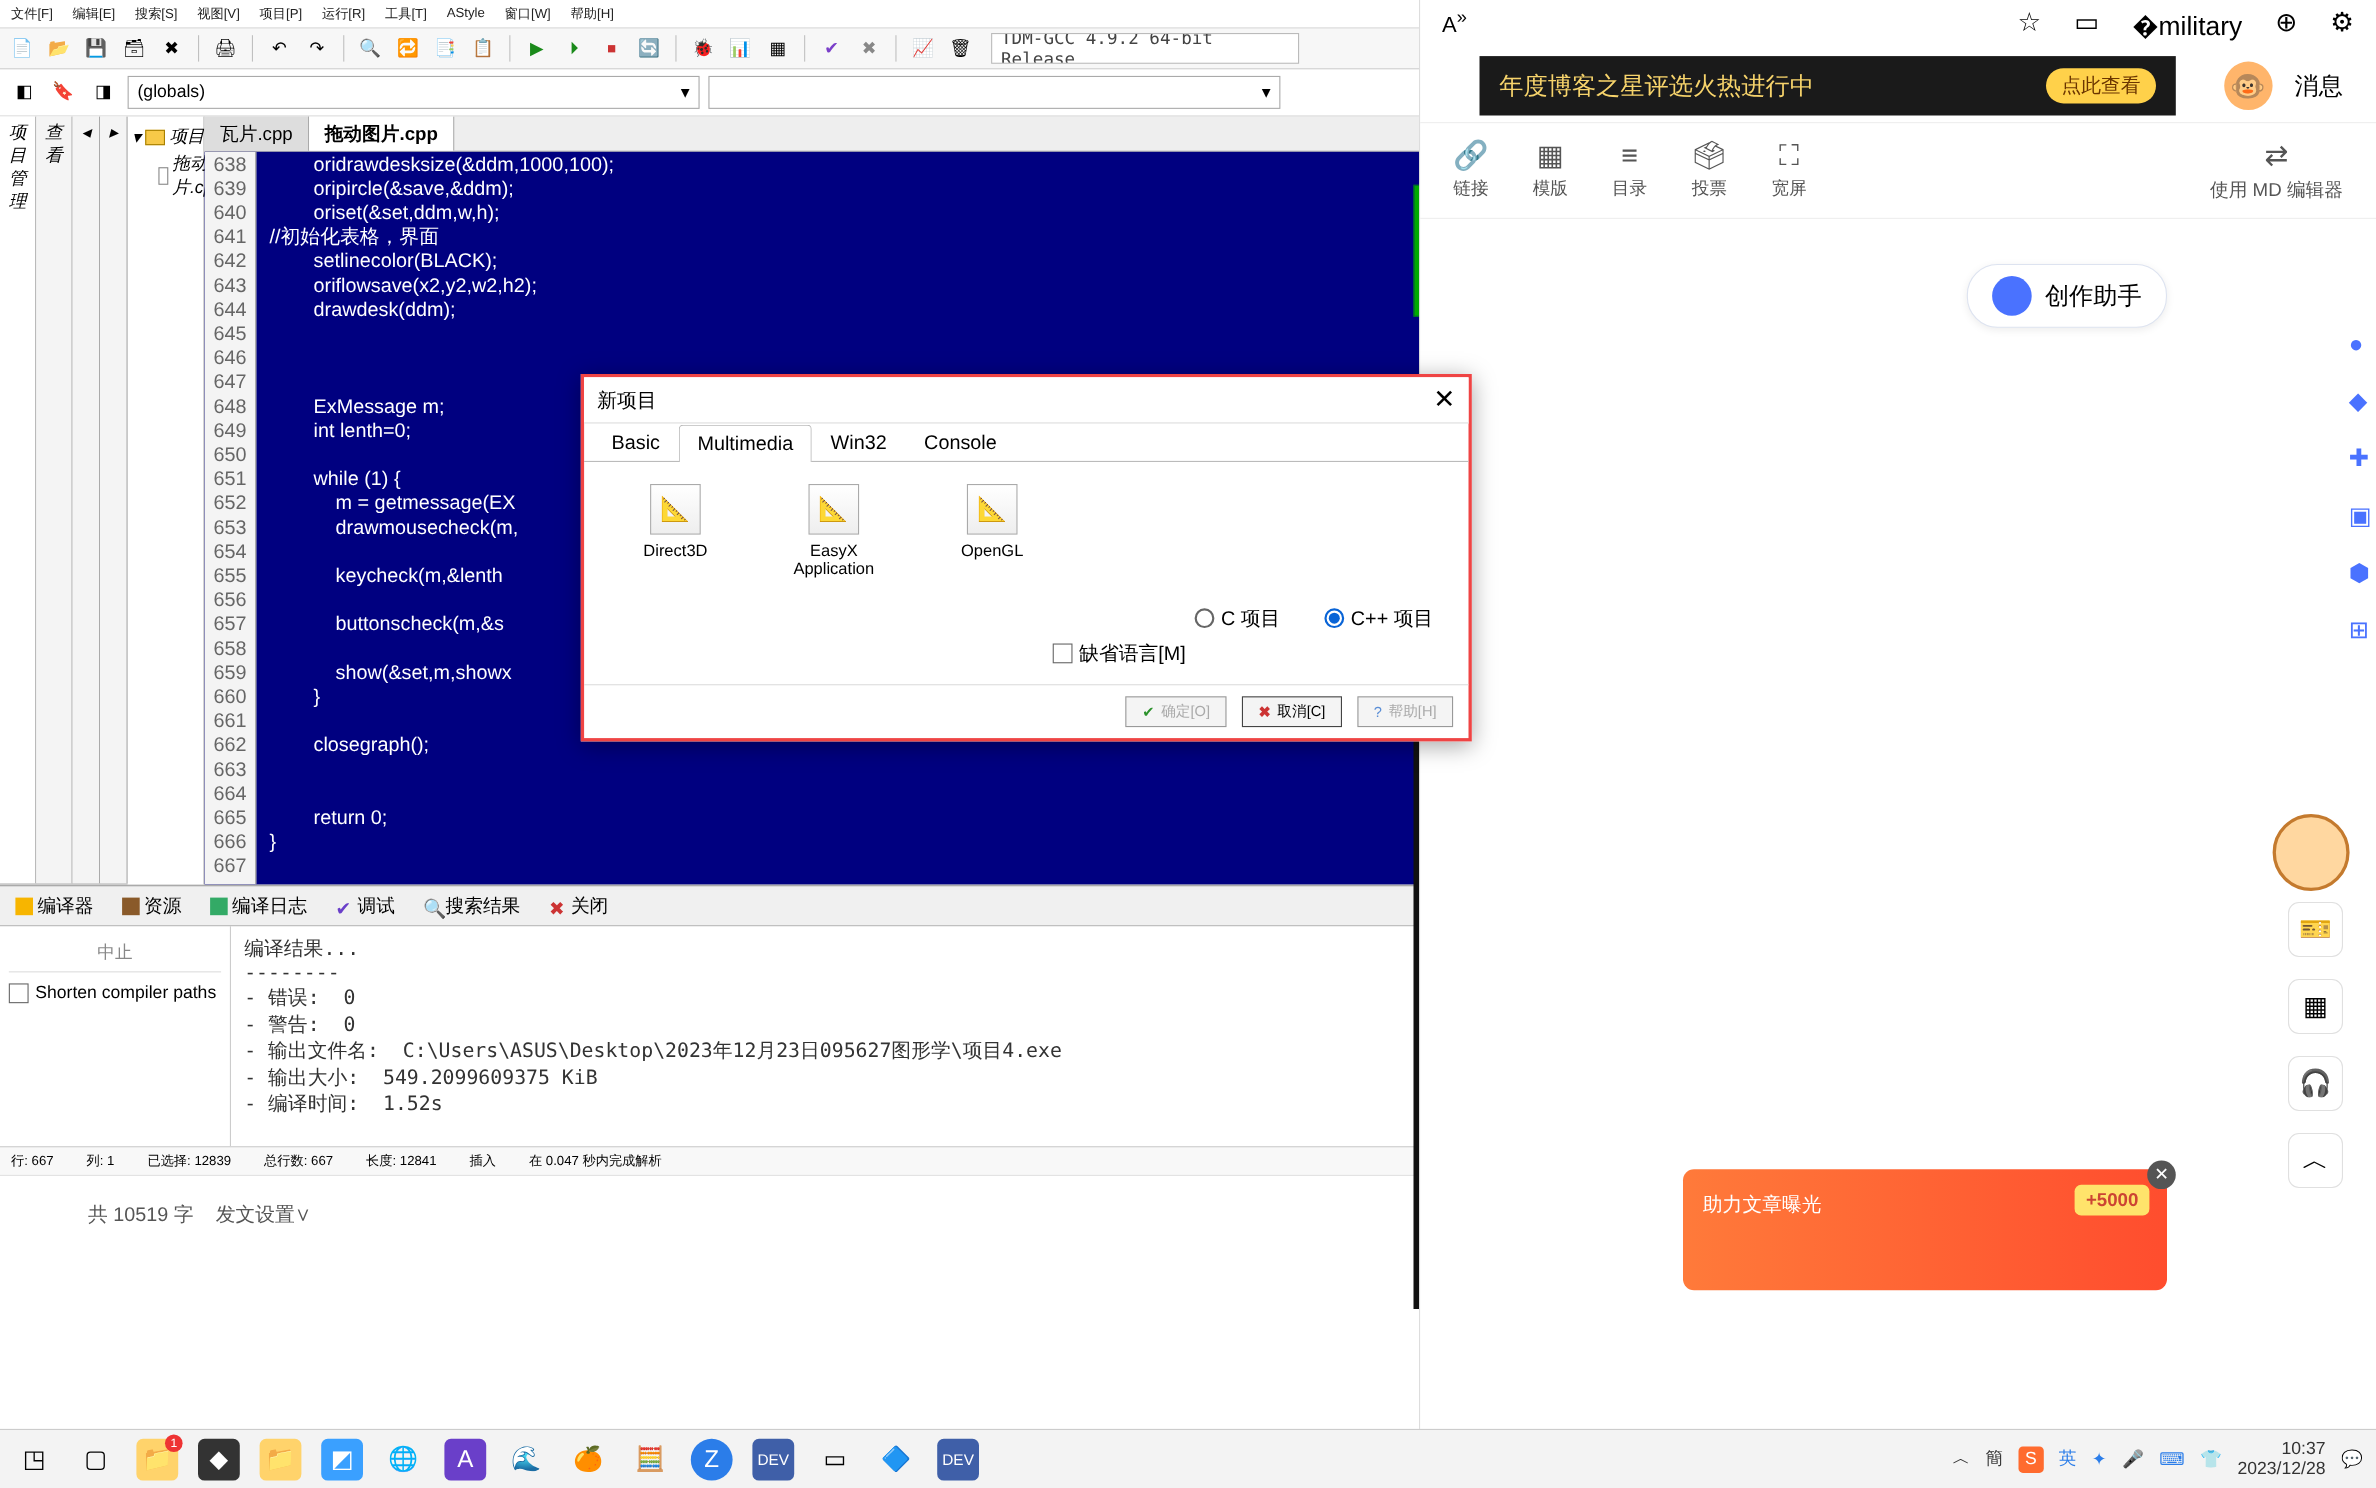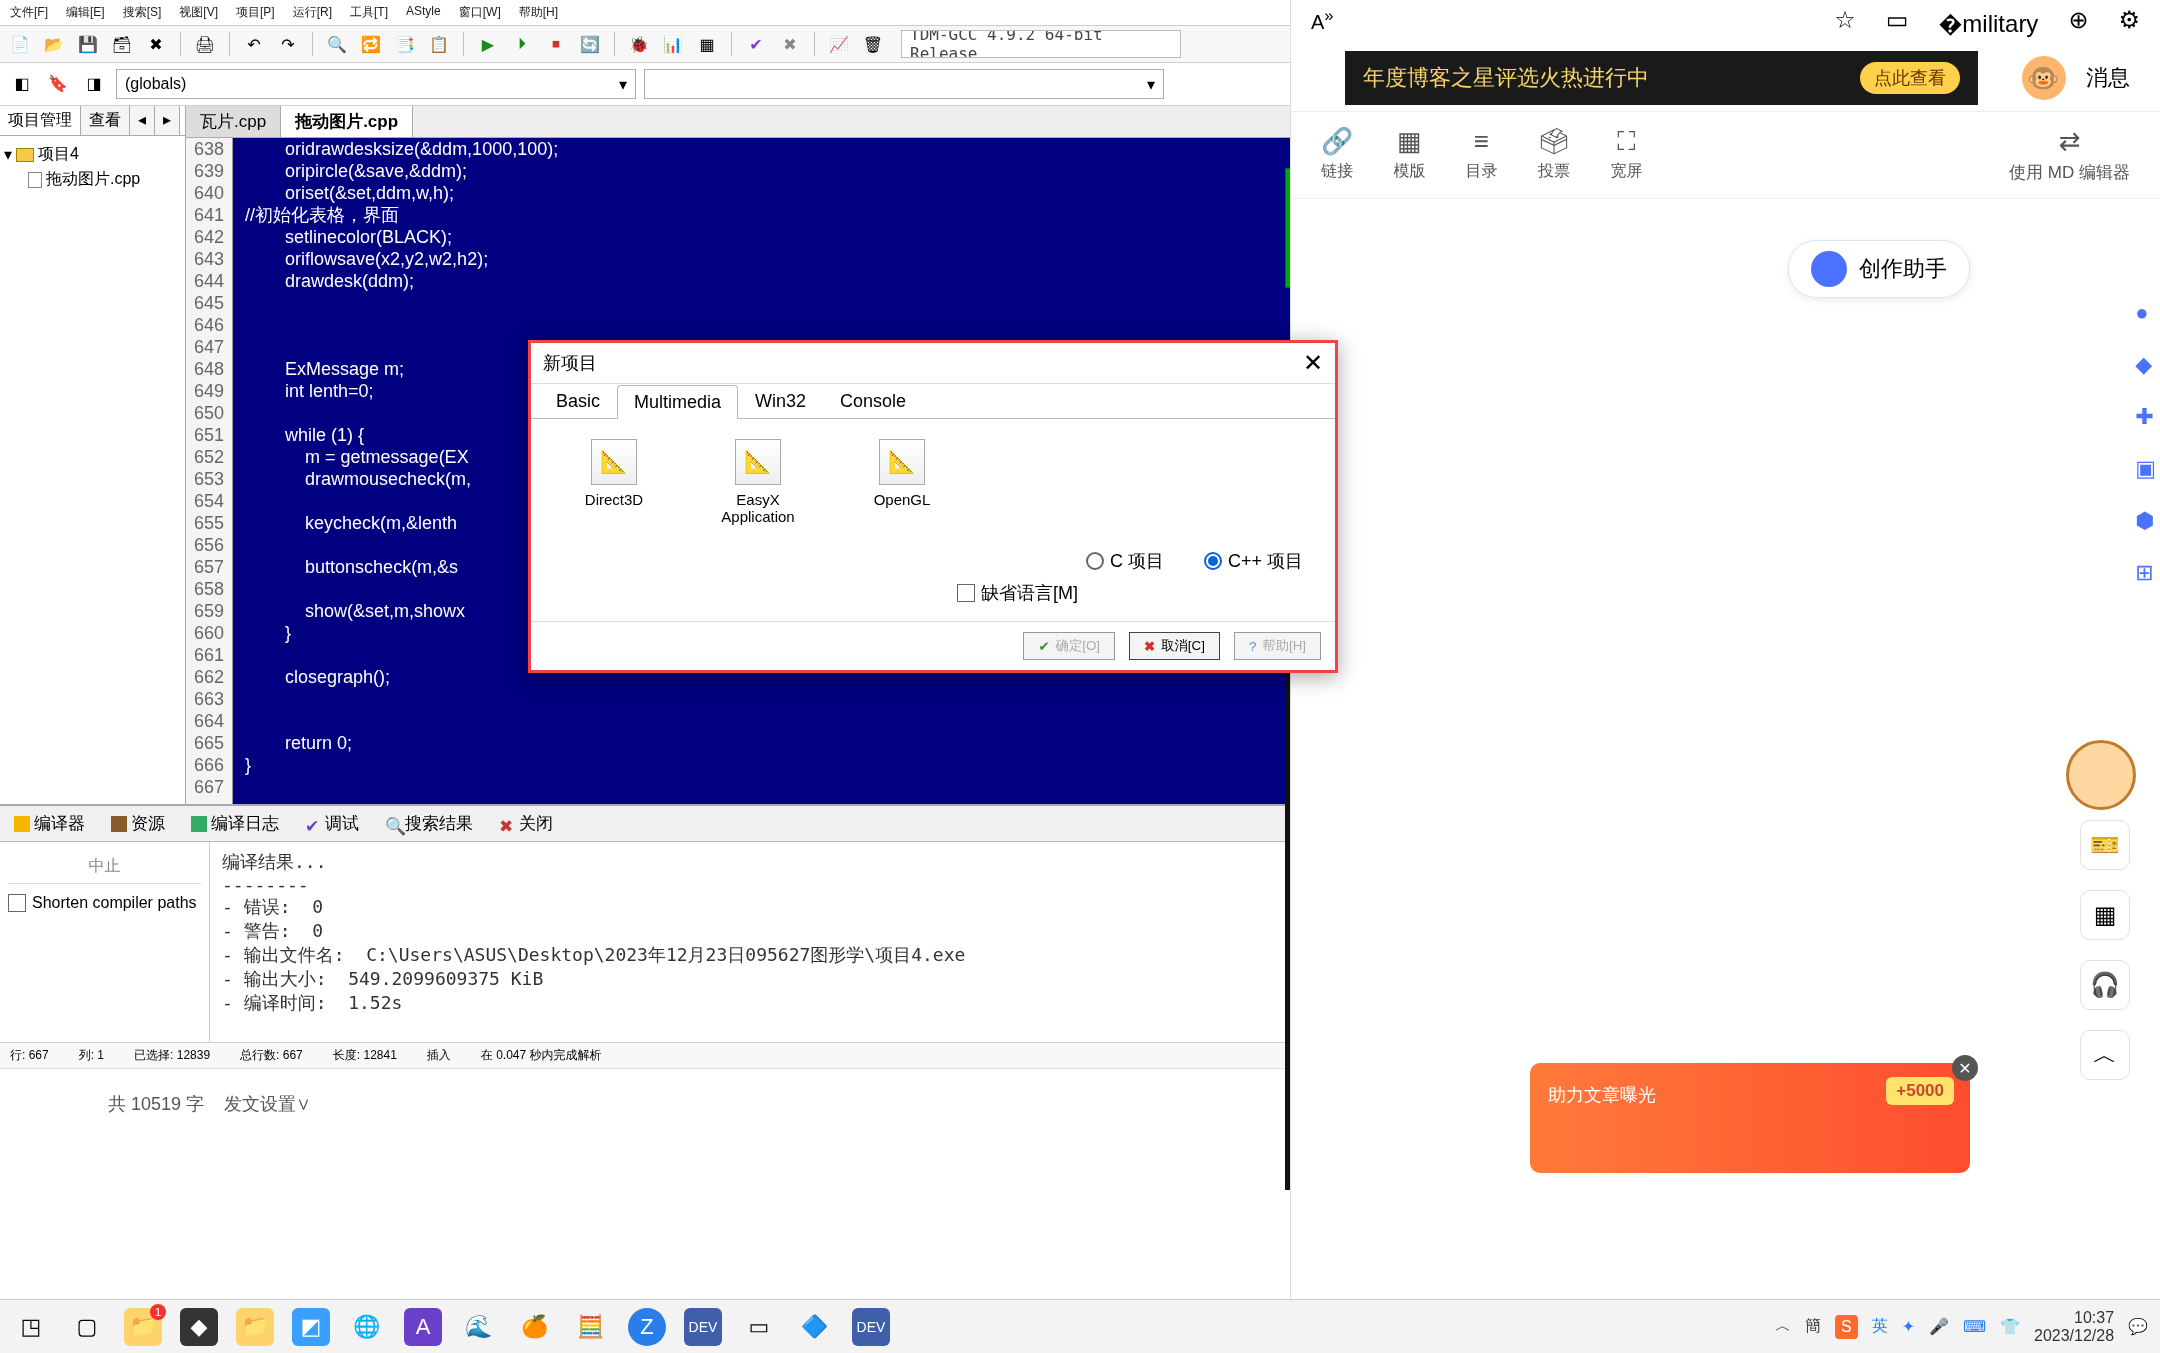--- a/index.html
+++ b/index.html
@@ -16,21 +16,21 @@
 .compiler-box { margin-left: 8px; padding: 2px 8px; border: 1px solid #bbb; background: #fff; font-family: monospace; font-size: 16px; color: #444; height: 28px; display: flex; align-items: center; width: 280px; overflow: hidden; }
 
 
 .toolbar2 { display: flex; gap: 8px; padding: 6px 8px; border-bottom: 1px solid #d0d0d0; }
 .dropdown { border: 1px solid #aaa; background: #fff; height: 30px; font-family: monospace; font-size: 16px; padding: 2px 8px; display: flex; align-items: center; justify-content: space-between; }
 .dropdown.small { width: 520px; }
 .dropdown.big { width: 520px; }
 
 
 .main { display: flex; height: 700px; border-bottom: 2px solid #aaa; }
-.leftpanel { width: 186px; border-right: 1px solid #aaa; display: flex; flex-direction: column; background: #fff; }
+.leftpanel { width: 186px; border-right: 1px solid #aaa; display: flex; flex-direction: row; background: #fff; font-style: italic; }
 .lp-tabs { display: flex; font-size: 16px; border-bottom: 1px solid #aaa; }
 .lp-tab { padding: 4px 8px; border-right: 1px solid #aaa; background: #f4f4f4; }
 .lp-tab.active { background: #fff; }
 .tree { padding: 6px 4px; font-size: 16px; }
 .tree-item { display: flex; align-items: center; gap: 4px; padding: 2px 0; }
 .tree-child { padding-left: 24px; }
 .folder-ico { width: 18px; height: 14px; background: #f7c948; border: 1px solid #a88000; display: inline-block; }
 .file-ico { width: 14px; height: 16px; background: #fff; border: 1px solid #888; display: inline-block; }
 
 
@@ -49,21 +49,21 @@
 .btab .ico { width: 16px; height: 16px; display: inline-block; }
 .log-area { display: flex; height: 200px; }
 .log-side { width: 210px; border-right: 1px solid #ccc; padding: 8px; font-size: 16px; }
 .log-side .stop-btn { display: block; text-align: center; padding: 6px 0; color: #888; border-bottom: 1px solid #ddd; margin-bottom: 10px; }
 .log-txt { flex: 1; padding: 8px 12px; font-family: monospace; font-size: 18px; color: #333; white-space: pre; }
 
 
 .statusbar { display: flex; gap: 30px; padding: 4px 10px; font-size: 12px; border-top: 1px solid #ccc; background: #f8f8f8; }
 
 
-.blog-bar { display: flex; align-items: center; justify-content: space-between; padding: 10px 24px 10px 108px; border-top: 1px solid #e0e0e0; background: #fff; }
+.blog-bar { display: flex; align-items: center; justify-content: space-between; padding: 10px 24px 10px 80px; border-top: 1px solid #e0e0e0; background: #fff; }
 .blog-bar-left { display: flex; gap: 20px; align-items: center; font-size: 18px; color: #555; }
 .blog-bar-right { display: flex; gap: 18px; }
 .pill-btn { padding: 10px 26px; border-radius: 26px; border: 1px solid #ccc; background: #fff; font-size: 20px; cursor: pointer; }
 .pill-btn.primary { background: #ff4d2e; color: #fff; border-color: #ff4d2e; }
 
 
 .dialog { position: absolute; left: 528px; top: 340px; width: 810px; background: #fff; border: 3px solid #ef4444; box-shadow: 0 4px 20px rgba(0,0,0,.35); font-size: 18px; }
 .dlg-title { display: flex; justify-content: space-between; align-items: center; padding: 6px 12px; background: #fff; border-bottom: 1px solid #ddd; }
 .dlg-close { font-size: 24px; cursor: pointer; }
 .dlg-tabs { display: flex; gap: 0; border-bottom: 1px solid #bbb; padding: 0 8px; }

